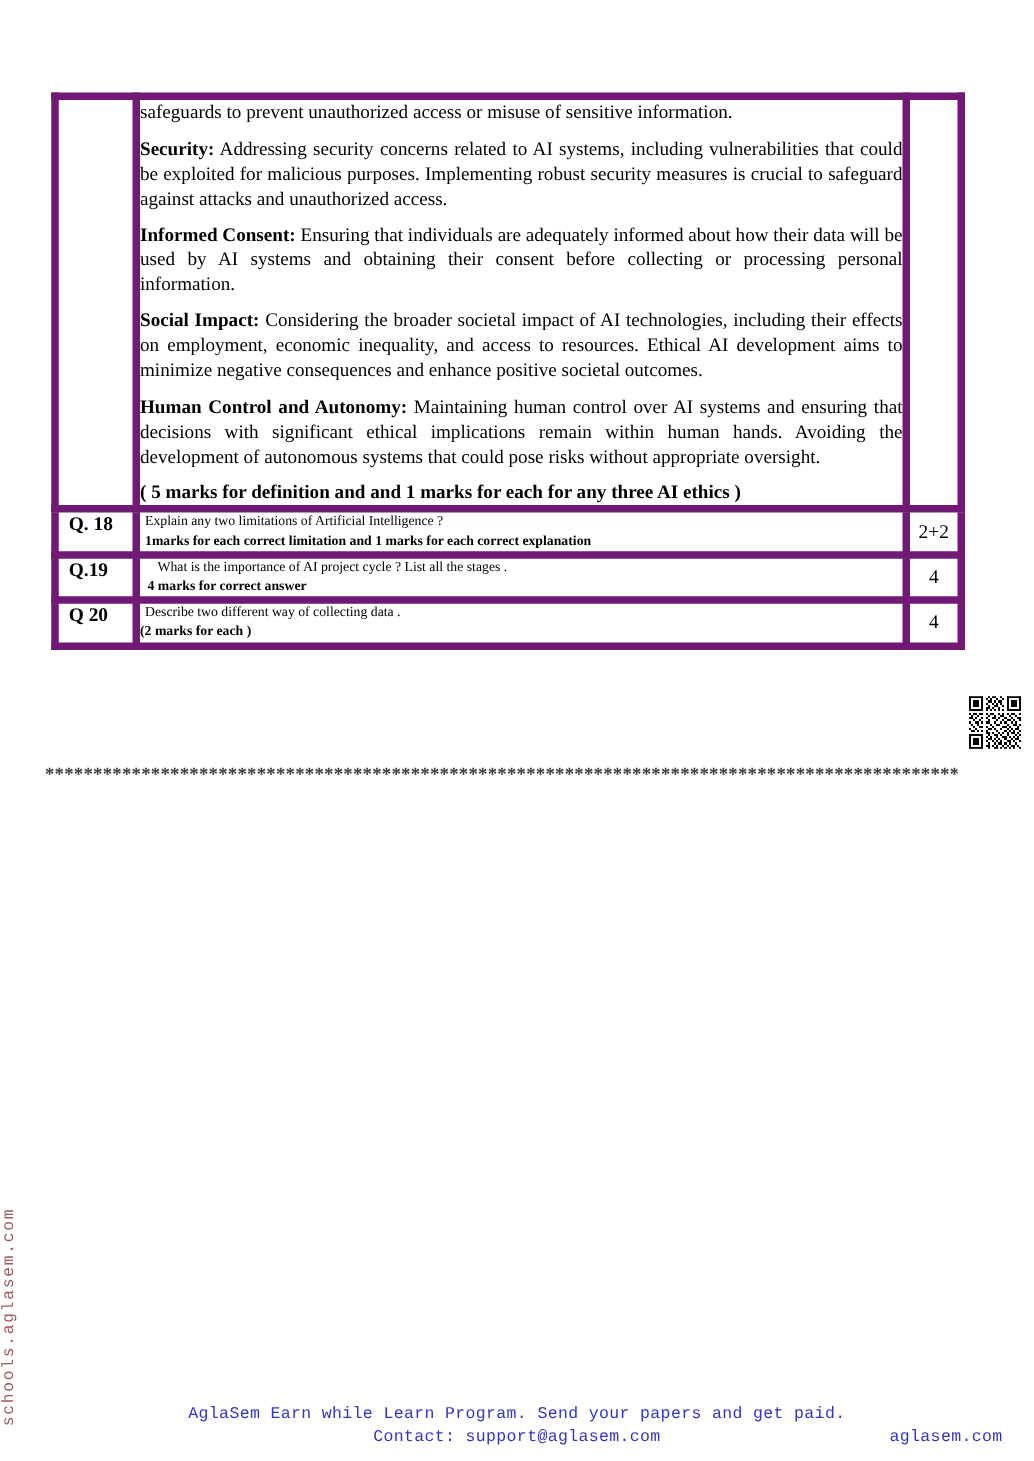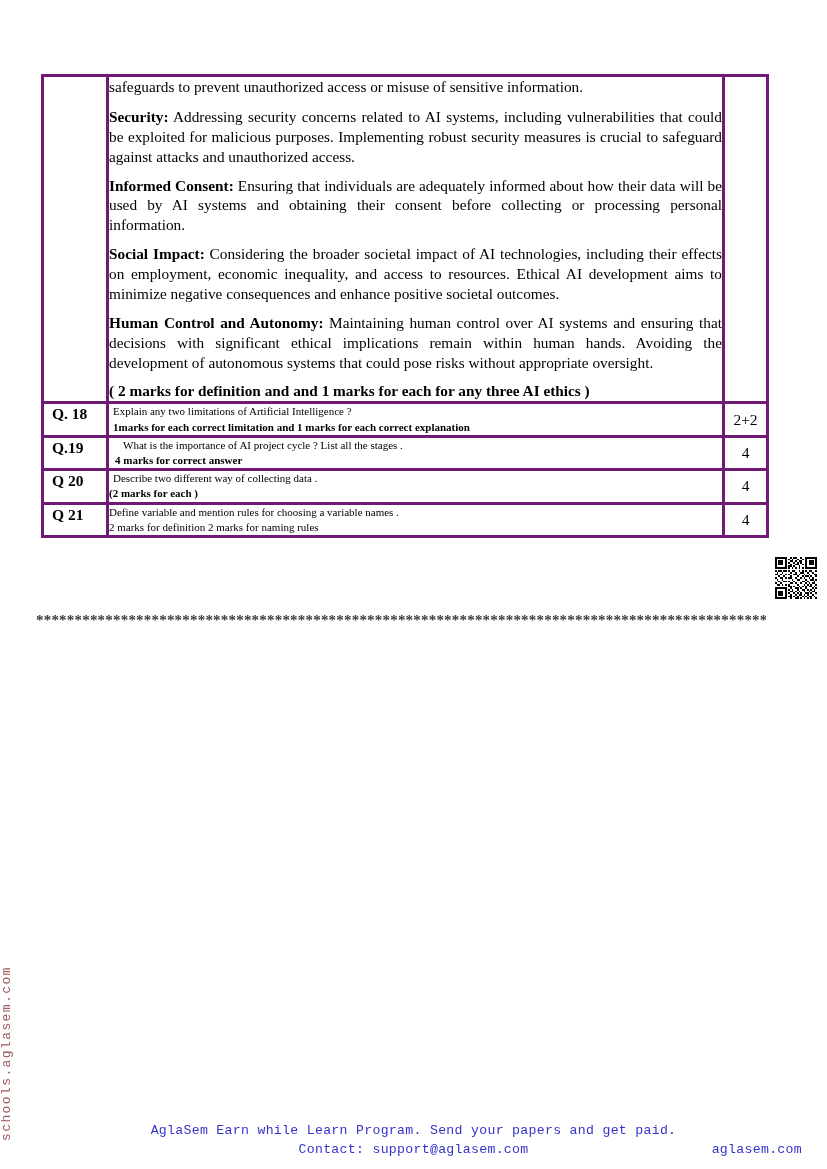--- a/index.html
+++ b/index.html
@@ -34,21 +34,21 @@
   
   .answer-table {
     position: absolute;
     left: 41px;
     top: 74px;
     width: 725px;
     border-collapse: collapse;
     table-layout: fixed;
   }
   .answer-table td {
-    border: 3px solid #701a75;
+    border: 6px solid #701a75;
     vertical-align: top;
     padding: 0;
   }
   .col-qno   { width: 65px; }
   .col-body  { width: 616px; }
   .col-marks { width: 44px; }
 
   
   .cell-qno {
     text-align: center;
@@ -177,21 +177,21 @@
         <p class="para first-line"><span class="lead"></span><span>safeguards to prevent unauthorized access or misuse of sensitive information.</span></p>
 
         <p class="para"><span class="lead">Security:</span><span> Addressing security concerns related to AI systems, including vulnerabilities that could be exploited for malicious purposes. Implementing robust security measures is crucial to safeguard against attacks and unauthorized access.</span></p>
 
         <p class="para"><span class="lead">Informed Consent:</span><span> Ensuring that individuals are adequately informed about how their data will be used by AI systems and obtaining their consent before collecting or processing personal information.</span></p>
 
         <p class="para"><span class="lead">Social Impact:</span><span> Considering the broader societal impact of AI technologies, including their effects on employment, economic inequality, and access to resources. Ethical AI development aims to minimize negative consequences and enhance positive societal outcomes.</span></p>
 
         <p class="para"><span class="lead">Human Control and Autonomy:</span><span> Maintaining human control over AI systems and ensuring that decisions with significant ethical implications remain within human hands. Avoiding the development of autonomous systems that could pose risks without appropriate oversight.</span></p>
 
-        <p class="marks-note">( 2 marks for definition and and 1 marks for each for any three AI ethics )</p>
+        <p class="marks-note">( 5 marks for definition and and 1 marks for each for any three AI ethics )</p>
       </td>
       <td class="cell-marks"></td>
     </tr>
 
     <tr>
       <td class="cell-qno left-pad">Q. 18</td>
       <td class="cell-body">
         <p class="q-line indent-c">Explain any two limitations of Artificial Intelligence ?</p>
         <p class="q-line indent-c bold">1marks for each correct limitation and 1 marks for each  correct explanation</p>
       </td>
@@ -209,28 +209,20 @@
 
     <tr>
       <td class="cell-qno left-pad">Q 20</td>
       <td class="cell-body">
         <p class="q-line indent-c">Describe two different way  of  collecting data .</p>
         <p class="q-line bold">(2 marks for each )</p>
       </td>
       <td class="cell-marks mid">4</td>
     </tr>
 
-    <tr>
-      <td class="cell-qno left-pad">Q 21</td>
-      <td class="cell-body">
-        <p class="q-line">Define variable and mention rules for choosing a variable names .</p>
-        <p class="q-line">2 marks for definition 2 marks for naming rules</p>
-      </td>
-      <td class="cell-marks mid">4</td>
-    </tr>
 
   </tbody>
 </table>
 
 <svg class="qr-code" viewBox="0 0 25 25" shape-rendering="crispEdges">
   <rect width="25" height="25" fill="#ffffff"></rect>
   <g fill="#000000">
 
     <rect x="0" y="0" width="7" height="1"></rect>
       <rect x="0" y="6" width="7" height="1"></rect>

